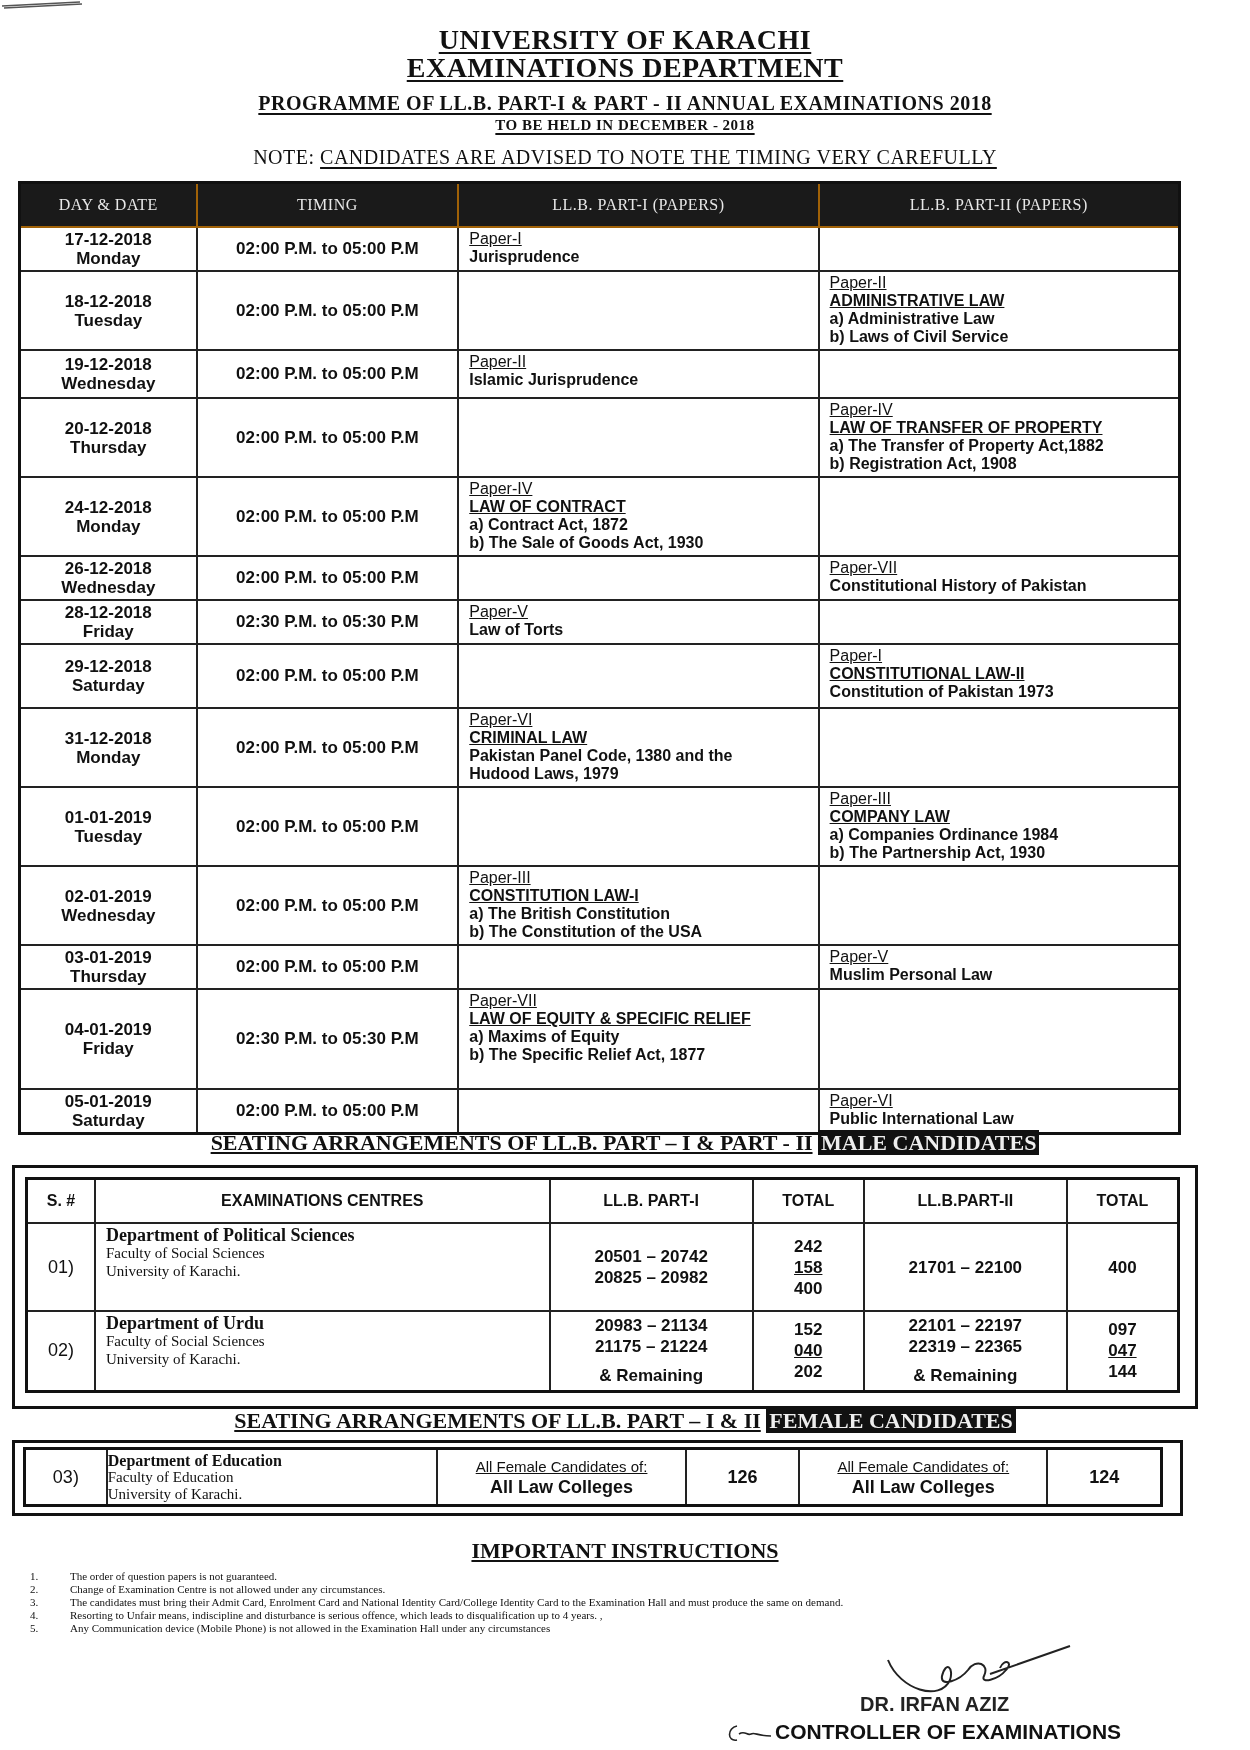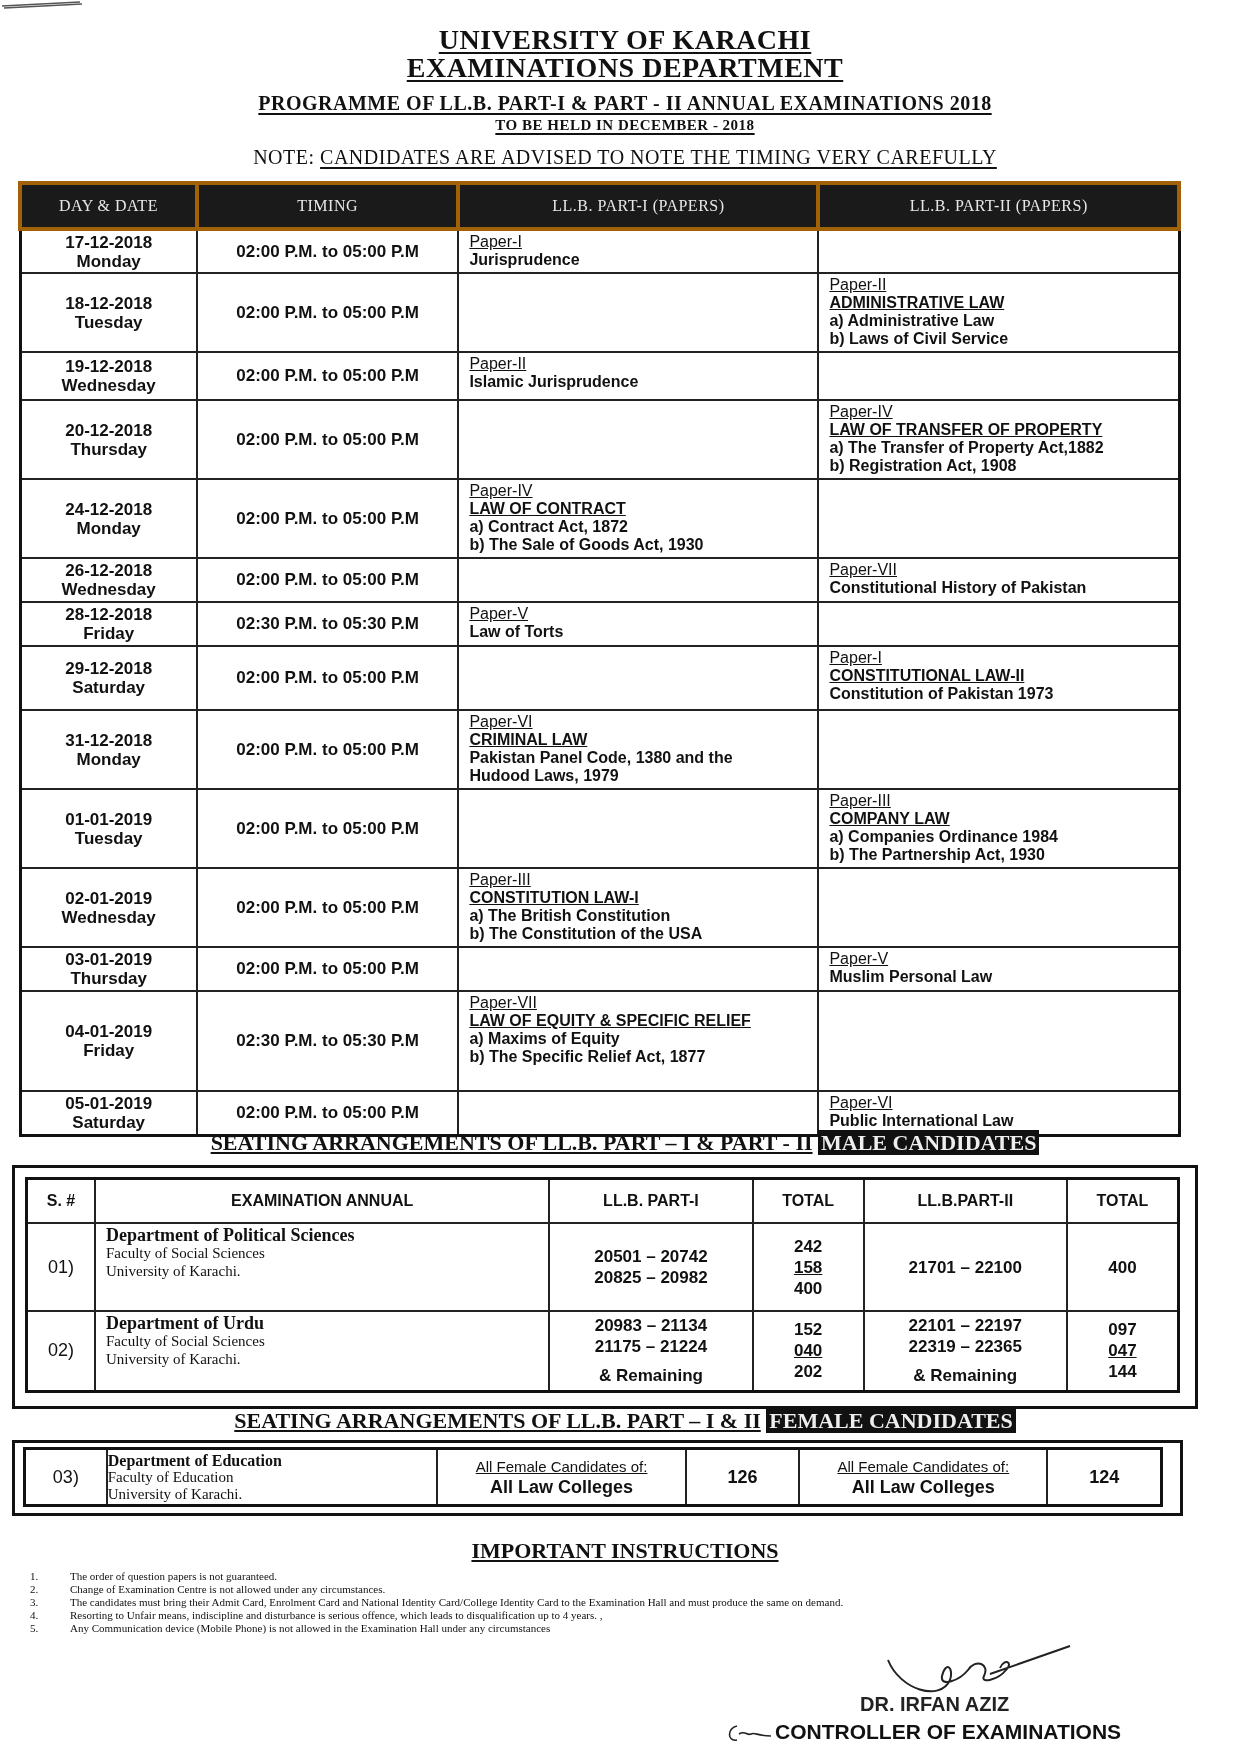--- a/index.html
+++ b/index.html
@@ -3,21 +3,21 @@
 <meta charset="utf-8">
 <style>
   html, body { margin:0; padding:0; background:#fff; }
   body { width:1250px; height:1750px; position:relative; overflow:hidden; color:#111; font-family:"Liberation Sans", sans-serif; }
   .h1 { position:absolute; left:0; width:1250px; text-align:center; font-family:"Liberation Serif", serif; font-weight:bold; font-size:28px; letter-spacing:0.5px; }
   .h1 span { text-decoration:underline; text-decoration-thickness:2px; text-underline-offset:3px; }
 
   
   table { border-collapse:collapse; }
   #schedule { position:absolute; left:18px; top:181px; width:1163px; border:3px solid #111; }
-  #schedule th { background:#1a1a1a; color:#e8e8e8; font-family:"Liberation Serif", serif; font-weight:normal; font-size:16px; height:40px; border:4px solid #a16207; letter-spacing:0.5px; }
+  #schedule th { background:#1a1a1a; color:#e8e8e8; font-family:"Liberation Serif", serif; font-weight:normal; font-size:16px; height:40px; border:2px solid #a16207; letter-spacing:0.5px; }
   #schedule td { border:2px solid #222; font-size:16px; vertical-align:middle; padding:0 10px; }
   #schedule td.date { text-align:center; font-weight:bold; font-size:17px; width:148px; line-height:19px; }
   #schedule td.time { text-align:center; font-weight:bold; font-size:17px; width:230px; white-space:nowrap; }
   #schedule td.paper { font-size:16px; line-height:18px; vertical-align:top; padding-top:2px; width:325px; }
   #schedule td.paper .ttl { text-decoration:underline; }
   #schedule td.paper .sub { font-weight:bold; }
 
   .sec-head { position:absolute; left:0; width:1250px; text-align:center; font-family:"Liberation Serif", serif; font-weight:bold; font-size:22px; }
   .sec-head .lbl { text-decoration:underline; }
   .sec-head .inv { background:#111; color:#eee; padding:0 3px; }
@@ -270,21 +270,21 @@
 <div class="sec-head" style="top:1130px;">
   <span class="lbl">SEATING ARRANGEMENTS OF LL.B. PART – I &amp; PART - II</span>
   <span class="inv">MALE CANDIDATES</span>
 </div>
 
 <div id="male-wrap">
 <table id="male">
   <thead>
     <tr>
       <th>S. #</th>
-      <th>EXAMINATION ANNUAL</th>
+      <th>EXAMINATIONS CENTRES</th>
       <th>LL.B. PART-I</th>
       <th>TOTAL</th>
       <th>LL.B.PART-II</th>
       <th>TOTAL</th>
     </tr>
   </thead>
   <tbody id="male-body">
         <tr style="height: 88px;">
           <td class="sn">01)</td>
           <td class="centre">

